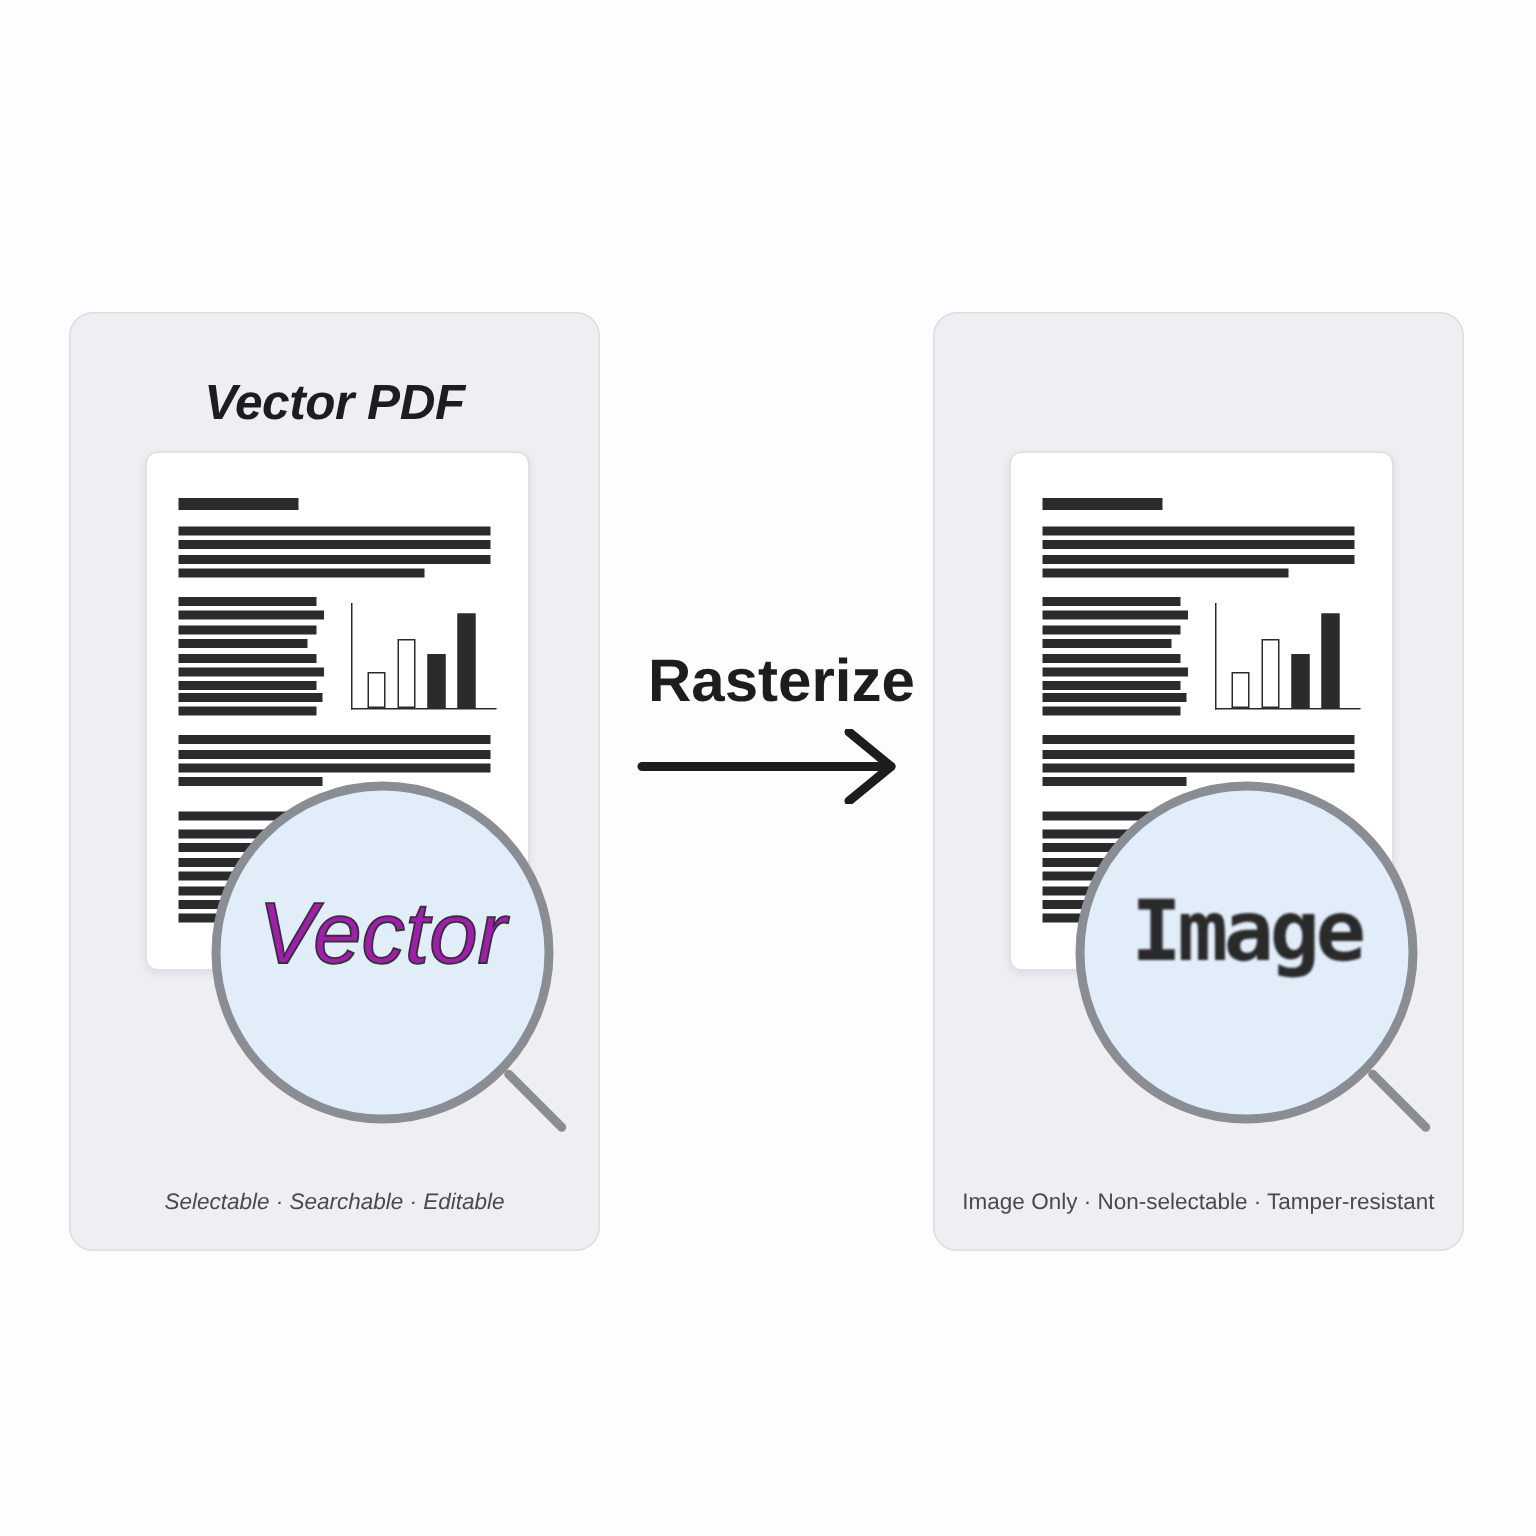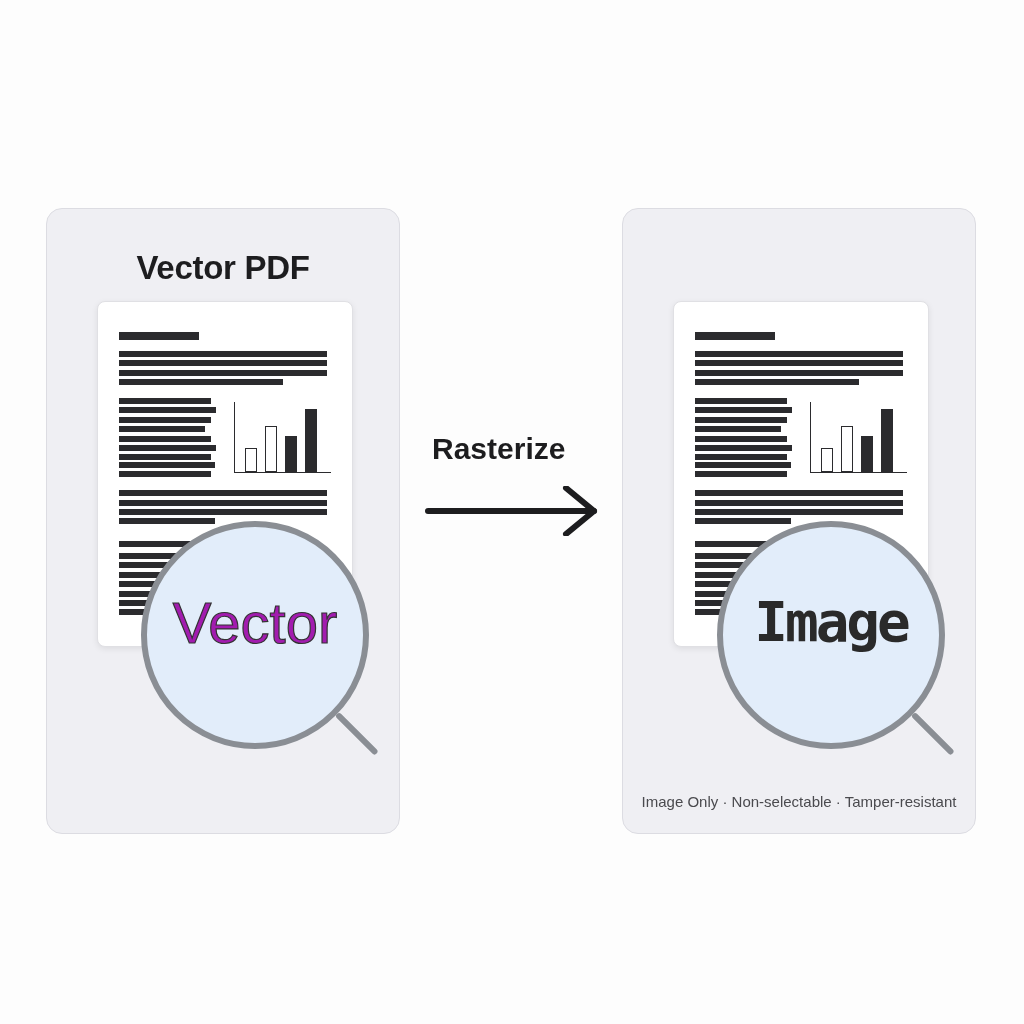--- a/index.html
+++ b/index.html
@@ -1,33 +1,33 @@
 <!DOCTYPE html>
 <html><head>
 <meta charset="utf-8">
 <style>
   html,body{margin:0;padding:0;}
   body{width:1024px;height:1024px;background:#fdfdfd;position:relative;overflow:hidden;font-family:"Liberation Sans","DejaVu Sans",sans-serif;}
   .panel{position:absolute;top:208px;width:354px;height:626px;background:#efeff3;border:1.5px solid #dcdce2;border-radius:16px;box-sizing:border-box;}
-  .panel.left{left:46px;}
+  .panel.left{left:46px;font-style:italic;}
   .panel.right{left:622px;}
   .panel-title{position:absolute;top:40px;left:0;right:0;text-align:center;font-size:33px;font-weight:bold;color:#1d1d1f;letter-spacing:-0.3px;}
   .doc{position:absolute;top:92px;left:50px;width:256px;height:346px;background:#ffffff;border:1px solid #e0e0e4;border-radius:8px;box-shadow:0 2px 6px rgba(0,0,0,0.08);box-sizing:border-box;overflow:hidden;}
   .line{position:absolute;left:21px;height:6px;background:#2b2b2e;}
   .chart{position:absolute;left:136px;top:100px;width:96px;height:70px;border-left:1.5px solid #2b2b2e;border-bottom:1.5px solid #2b2b2e;}
   .bar{position:absolute;bottom:0;width:12px;box-sizing:border-box;border:1.5px solid #2b2b2e;}
   .bar.filled{background:#2b2b2e;}
   .bar.outline{background:#fff;}
   .magnifier{position:absolute;top:312px;left:94px;width:228px;height:228px;border-radius:50%;border:6px solid #8a8e94;background:#e2edfa;box-sizing:border-box;}
   .handle{position:absolute;top:502px;left:290px;width:56px;height:6px;background:#8a8e94;border-radius:3px;transform:rotate(45deg);transform-origin:left center;}
   .lens-text{position:absolute;left:0;right:0;top:62px;text-align:center;font-size:58px;}
   .lens-text.vector{color:#a21caf;-webkit-text-stroke:1.2px #333;font-family:"Liberation Sans",sans-serif;}
   .lens-text.raster{color:#2a2a2a;font-weight:bold;font-family:"DejaVu Sans Mono",monospace;font-size:56px;letter-spacing:-3px;filter:blur(0.6px);}
   .panel-caption{position:absolute;top:584px;left:0;right:0;text-align:center;font-size:15px;color:#4a4a4e;}
-  .middle-label{position:absolute;top:432px;left:432px;font-size:30px;font-weight:bold;color:#1d1d1f;}
+  .middle-label{position:absolute;top:432px;left:432px;font-size:40px;font-weight:bold;color:#1d1d1f;}
   .arrow{position:absolute;top:486px;left:424px;}
 </style>
 </head>
 <body>
 
 <div class="panel left">
   <div class="panel-title">Vector PDF</div>
   <div class="doc">
     <div class="line" style="top:30px;width:80px;height:8px;"></div>
     <div class="line" style="top:49px;width:208px;"></div>
@@ -59,20 +59,21 @@
     <div class="line" style="top:270px;width:80px;"></div>
     <div class="line" style="top:279px;width:80px;"></div>
     <div class="line" style="top:289px;width:80px;"></div>
     <div class="line" style="top:298px;width:80px;"></div>
     <div class="line" style="top:307px;width:80px;"></div>
   </div>
   <div class="handle"></div>
   <div class="magnifier">
     <div class="lens-text vector">Vector</div>
   </div>
+  <div class="panel-caption">Selectable · Searchable · Editable</div>
 </div>
 
 <div class="middle-label">Rasterize</div>
 <svg class="arrow" width="180" height="50" viewBox="0 0 180 50">
   <line x1="4" y1="25" x2="170" y2="25" stroke="#1d1d1f" stroke-width="6" stroke-linecap="round"></line>
   <polyline points="142,2 170,25 142,48" fill="none" stroke="#1d1d1f" stroke-width="6" stroke-linecap="round" stroke-linejoin="round"></polyline>
 </svg>
 
 <div class="panel right">
   <div class="doc">

